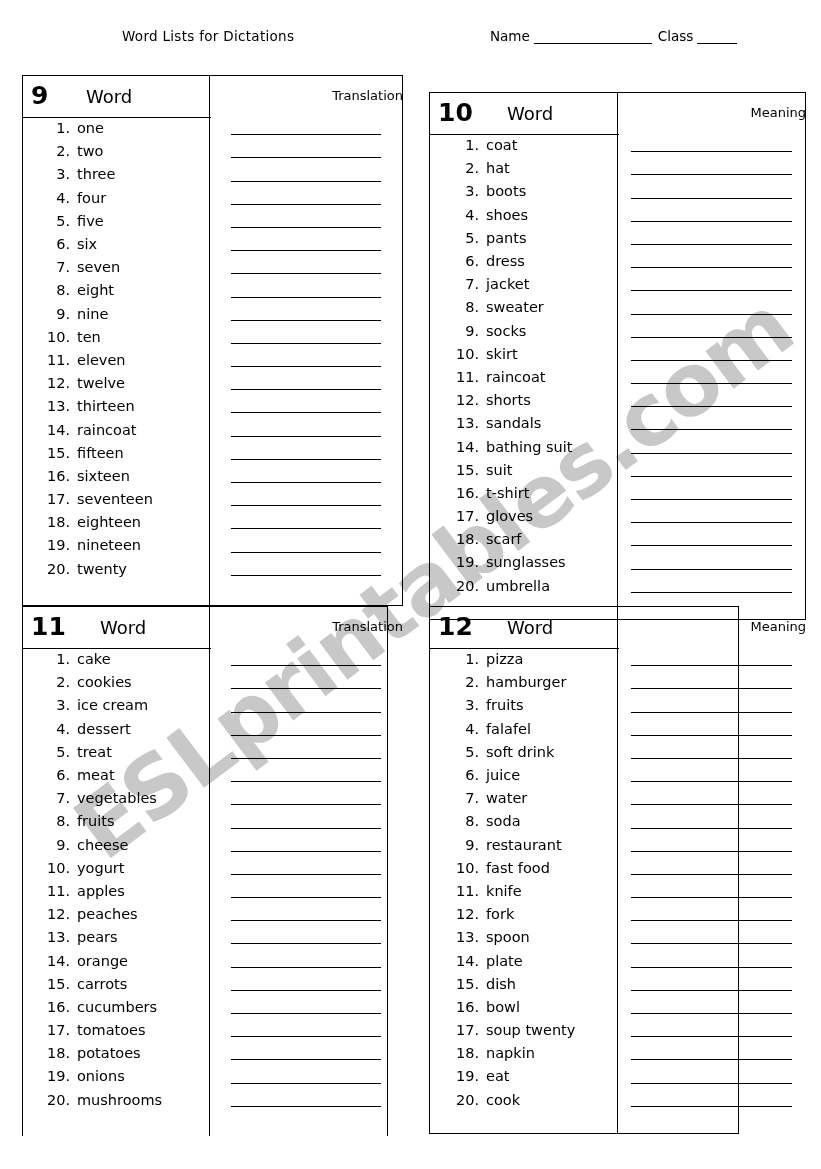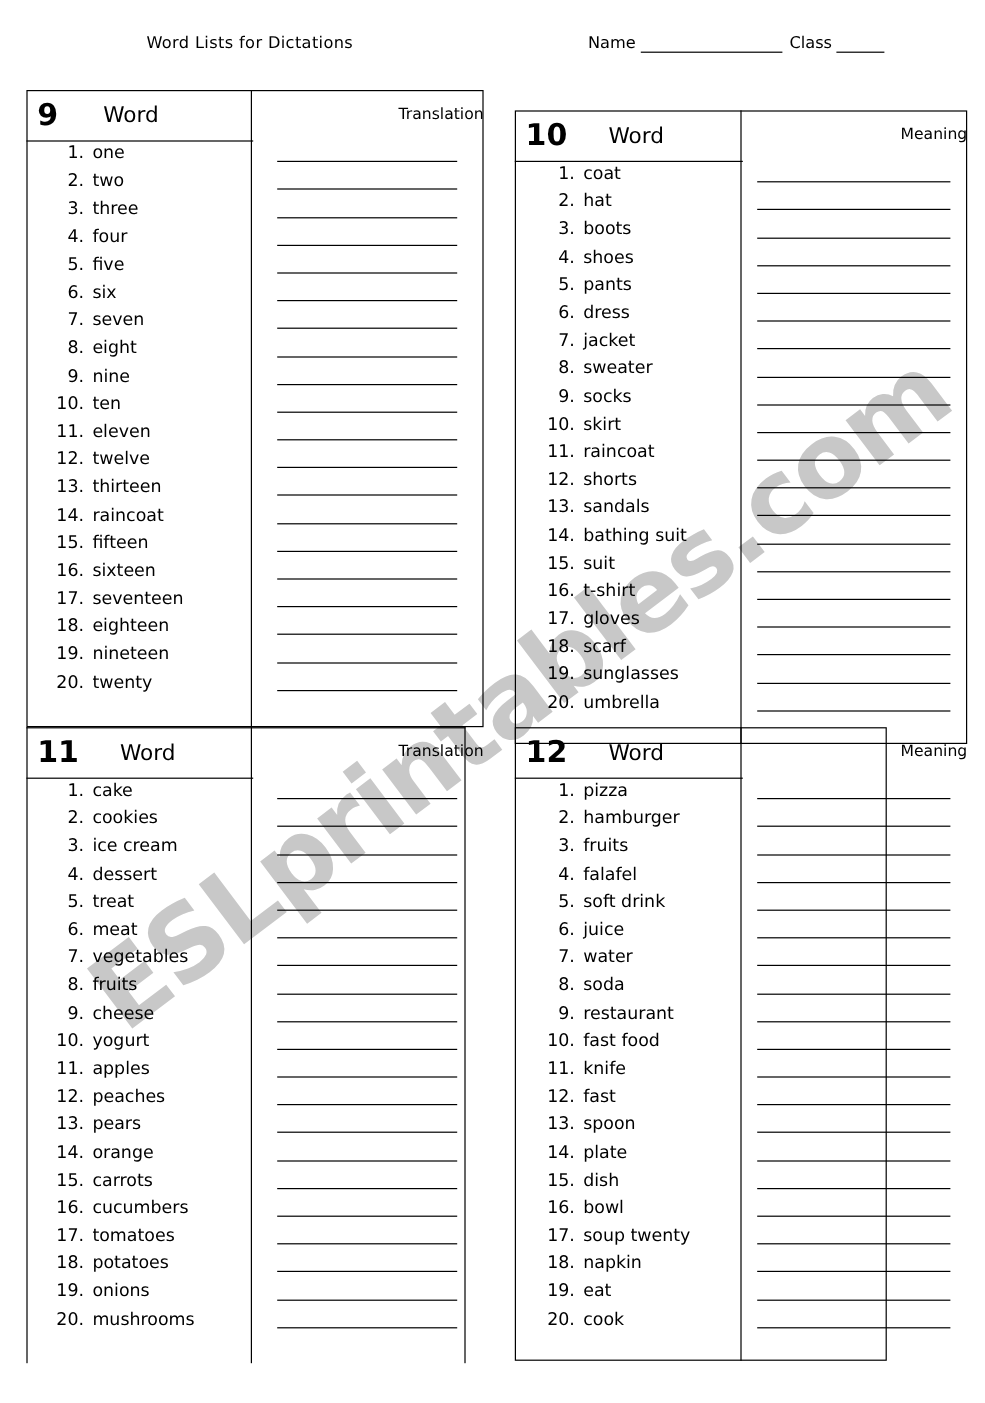--- a/index.html
+++ b/index.html
@@ -703,21 +703,21 @@
       <div class="wrow">
         <span class="wnum">10.</span>
         <span class="wtext">fast food</span>
       </div>
       <div class="wrow">
         <span class="wnum">11.</span>
         <span class="wtext">knife</span>
       </div>
       <div class="wrow">
         <span class="wnum">12.</span>
-        <span class="wtext">fast</span>
+        <span class="wtext">fork</span>
       </div>
       <div class="wrow">
         <span class="wnum">13.</span>
         <span class="wtext">spoon</span>
       </div>
       <div class="wrow">
         <span class="wnum">14.</span>
         <span class="wtext">plate</span>
       </div>
       <div class="wrow">

